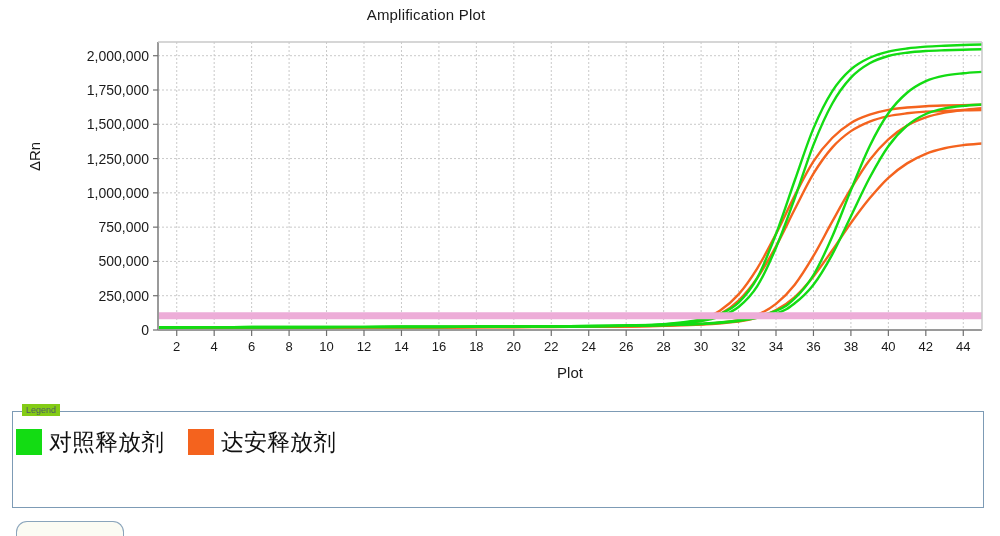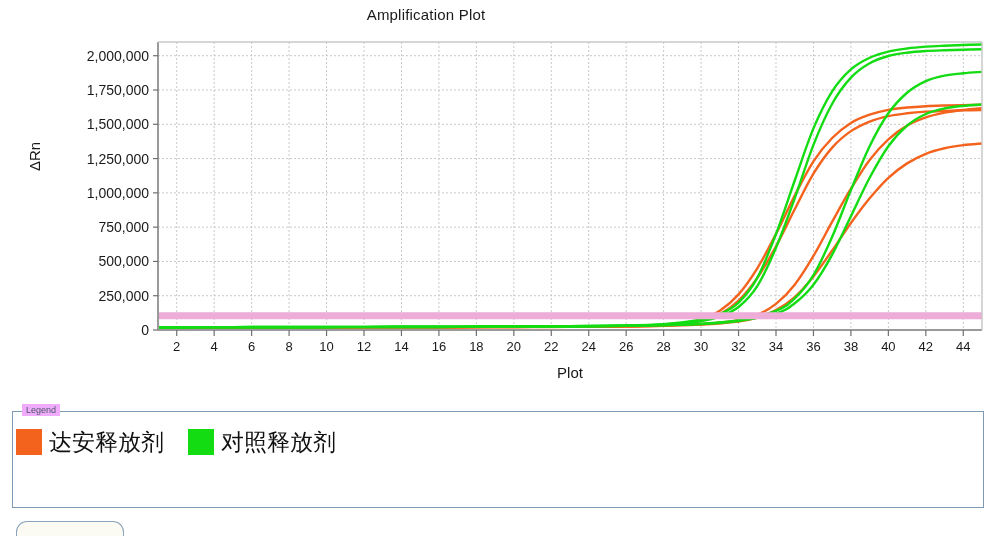--- a/index.html
+++ b/index.html
@@ -94,21 +94,21 @@
     width: 972px;
     height: 97px;
     border: 1px solid #7d9bb5;
     box-sizing: border-box;
     background: #ffffff;
   }
   .legend-caption {
     position: absolute;
     left: 22px;
     top: 404px;
-    background: #f0abfc;
+    background: #84cc16;
     padding: 0 4px;
     font-size: 9px;
     color: #4c5a66;
     line-height: 12px;
   }
   .legend-items {
     position: absolute;
     left: 16px;
     top: 429px;
     display: flex;
@@ -295,24 +295,24 @@
 
     <div class="x-axis-title">Plot</div>
 
   </div>
 
   <div class="legend-box"></div>
   <div class="legend-caption">Legend</div>
 
   <div class="legend-items" id="legend-items">
       <div class="legend-item">
+        <span class="legend-swatch" style="background: rgb(19, 220, 19);"></span>
+        <span class="legend-label">对照释放剂</span>
+      </div>
+      <div class="legend-item">
         <span class="legend-swatch" style="background: rgb(244, 99, 30);"></span>
         <span class="legend-label">达安释放剂</span>
       </div>
-      <div class="legend-item">
-        <span class="legend-swatch" style="background: rgb(19, 220, 19);"></span>
-        <span class="legend-label">对照释放剂</span>
-      </div>
     </div>
 
   <div class="bottom-tab"></div>
 
 </div>
 
 </body></html>

